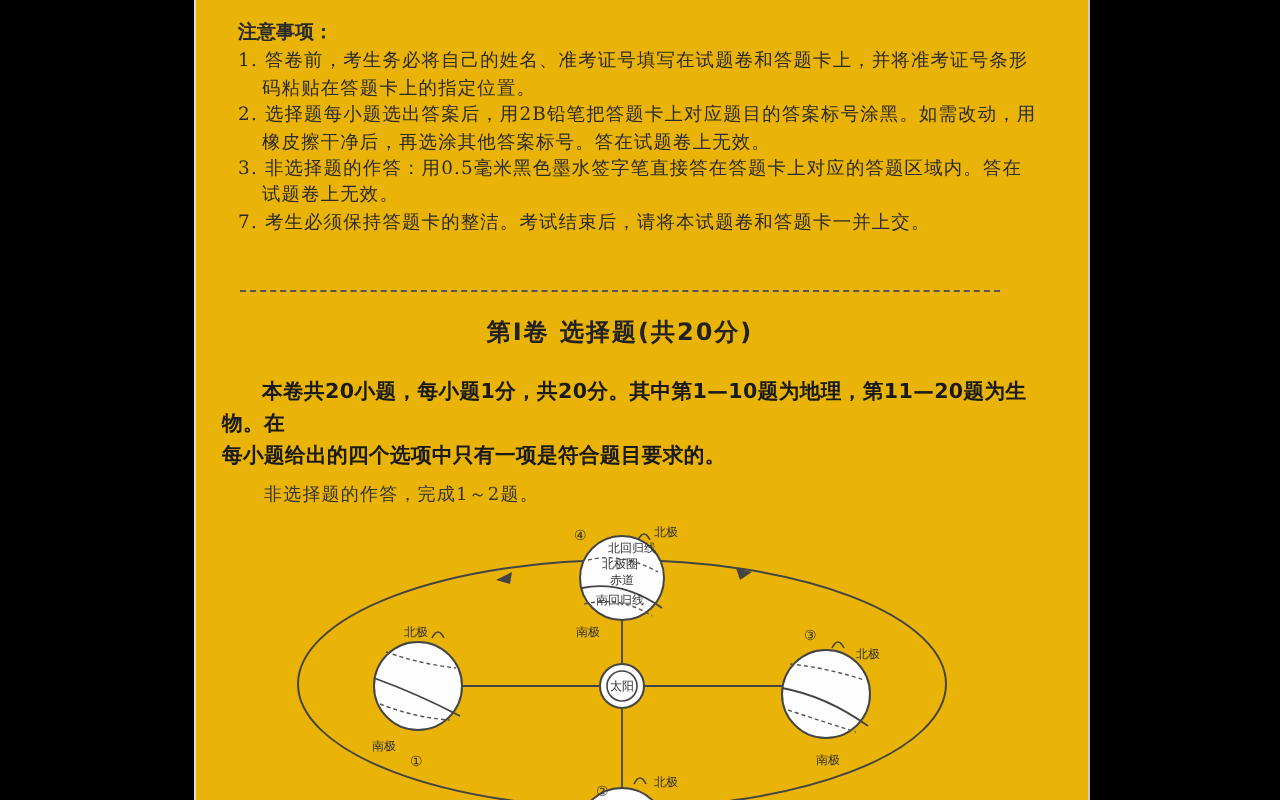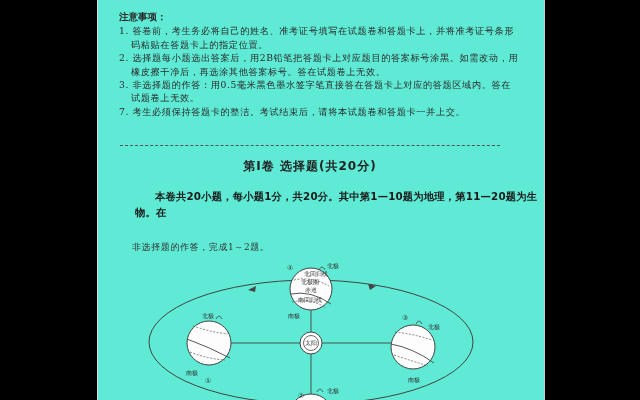--- a/index.html
+++ b/index.html
@@ -1,27 +1,27 @@
 <!DOCTYPE html>
 <html><head>
 <meta charset="utf-8">
 <style>
   html, body { margin:0; padding:0; }
   body { width:640px; height:400px; background:#000; position:relative; overflow:hidden;
          font-family:"DejaVu Serif", serif; }
-  .page { position:absolute; left:97px; top:0; width:446px; height:400px; background:#5eead4;
+  .page { position:absolute; left:97px; top:0; width:446px; height:400px; background:#eab308;
           border-left:1px solid #ddd; border-right:1px solid #ccc; overflow:hidden; }
   .notes { position:absolute; left:21px; top:10px; width:400px; color:#2a2a2a; font-size:9.2px; line-height:13.4px; }
   .notes-title { font-weight:bold; font-size:9.5px; margin-bottom:1px; }
   .note { padding-left:12px; text-indent:-12px; letter-spacing:0.6px; }
   .divider { position:absolute; left:22px; top:145px; width:380px; height:0; border-top:1.4px dashed #555; }
   .section-title { position:absolute; left:0; top:158px; width:424px; text-align:center; font-size:12px;
                    font-weight:bold; color:#222; letter-spacing:1px; font-family:"DejaVu Sans", sans-serif; }
   .instructions { position:absolute; left:13px; top:188px; width:420px; font-size:10.3px; line-height:16px;
-                  color:#1a1a1a; font-weight:bold; font-family:"DejaVu Sans", sans-serif; letter-spacing:0.2px;margin-left:24px; }
+                  color:#1a1a1a; font-weight:bold; font-family:"DejaVu Sans", sans-serif; letter-spacing:0.2px; }
   .instructions .p1 { text-indent:20px; }
   .question-lead { position:absolute; left:34px; top:241px; font-size:9px; color:#333; letter-spacing:0.6px; }
   .diagram { position:absolute; left:0; top:262px; width:446px; height:138px; }
   .lbl { font-family:"DejaVu Sans", sans-serif; font-size:6px; fill:#333; }
   .num { font-family:"DejaVu Sans", sans-serif; font-size:7px; fill:#333; }
 </style>
 </head>
 <body>
 
 <div class="page">
@@ -33,20 +33,21 @@
     <div class="note">3. 非选择题的作答：用0.5毫米黑色墨水签字笔直接答在答题卡上对应的答题区域内。答在试题卷上无效。</div>
     <div class="note">7. 考生必须保持答题卡的整洁。考试结束后，请将本试题卷和答题卡一并上交。</div>
   </div>
 
   <div class="divider"></div>
 
   <div class="section-title">第Ⅰ卷  选择题(共20分)</div>
 
   <div class="instructions">
     <div class="p1">本卷共20小题，每小题1分，共20分。其中第1—10题为地理，第11—20题为生物。在</div>
+    <div>每小题给出的四个选项中只有一项是符合题目要求的。</div>
   </div>
 
   <div class="question-lead">非选择题的作答，完成1～2题。</div>
 
   <svg class="diagram" viewBox="0 0 446 138" width="446" height="138">
 
     <ellipse cx="213" cy="80" rx="162" ry="62" fill="none" stroke="#444" stroke-width="1"></ellipse>
 
     <polygon points="150,28 158,24 157,30" fill="#444"></polygon>
     <polygon points="278,24 270,22 272,28" fill="#444"></polygon>

